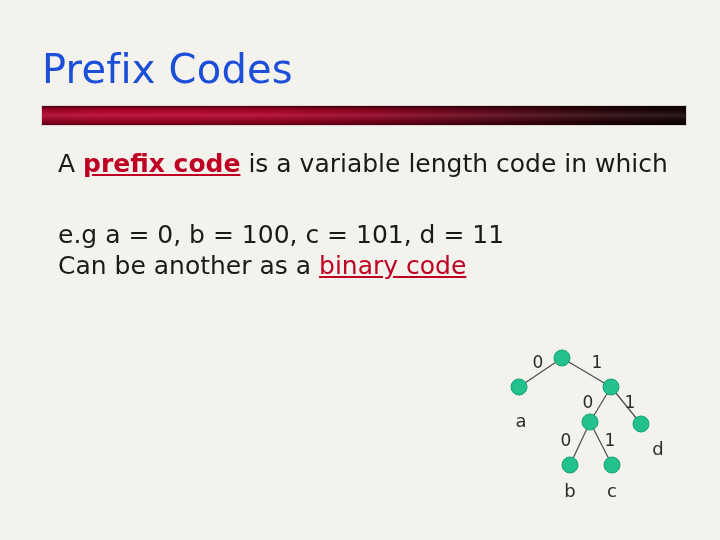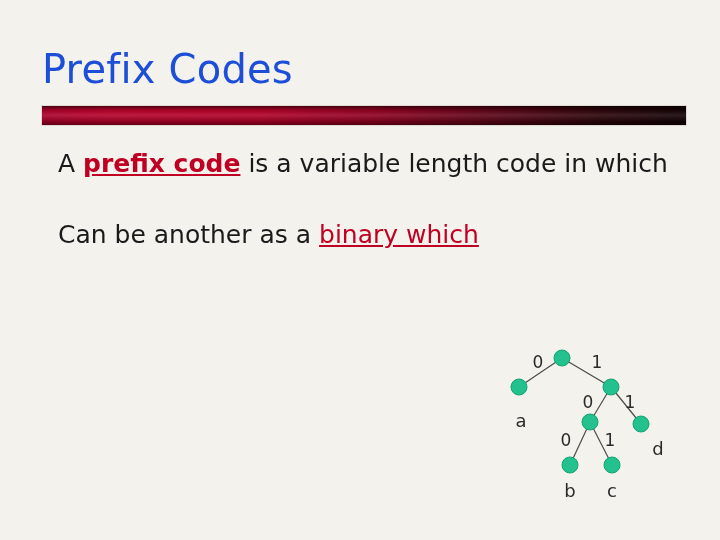--- a/index.html
+++ b/index.html
@@ -142,21 +142,22 @@
 
   <div id="body-text">
 
     <div class="para">
       <span>A </span><span class="kw-bold">prefix code</span><span> is a variable length code in which</span>
     </div>
 
     <div class="gap"></div>
 
     <div class="para">
-      <span class="cont" style="padding-left:0"><span>Can be another as a </span><span class="kw-link">binary which</span></span>
+      <span>e.g a = 0, b = 100, c = 101, d = 11</span>
+      <span class="cont" style="padding-left:0"><span>Can be another as a </span><span class="kw-link">binary code</span></span>
     </div>
 
   </div>
 
   <div id="trie-figure">
     <svg id="trie-svg" width="200" height="170" viewBox="0 0 200 170">
 
       <line class="trie-edge" x1="67" y1="18" x2="24" y2="47"></line>
       <line class="trie-edge" x1="67" y1="18" x2="116" y2="47"></line>
       <line class="trie-edge" x1="116" y1="47" x2="95" y2="82"></line>

